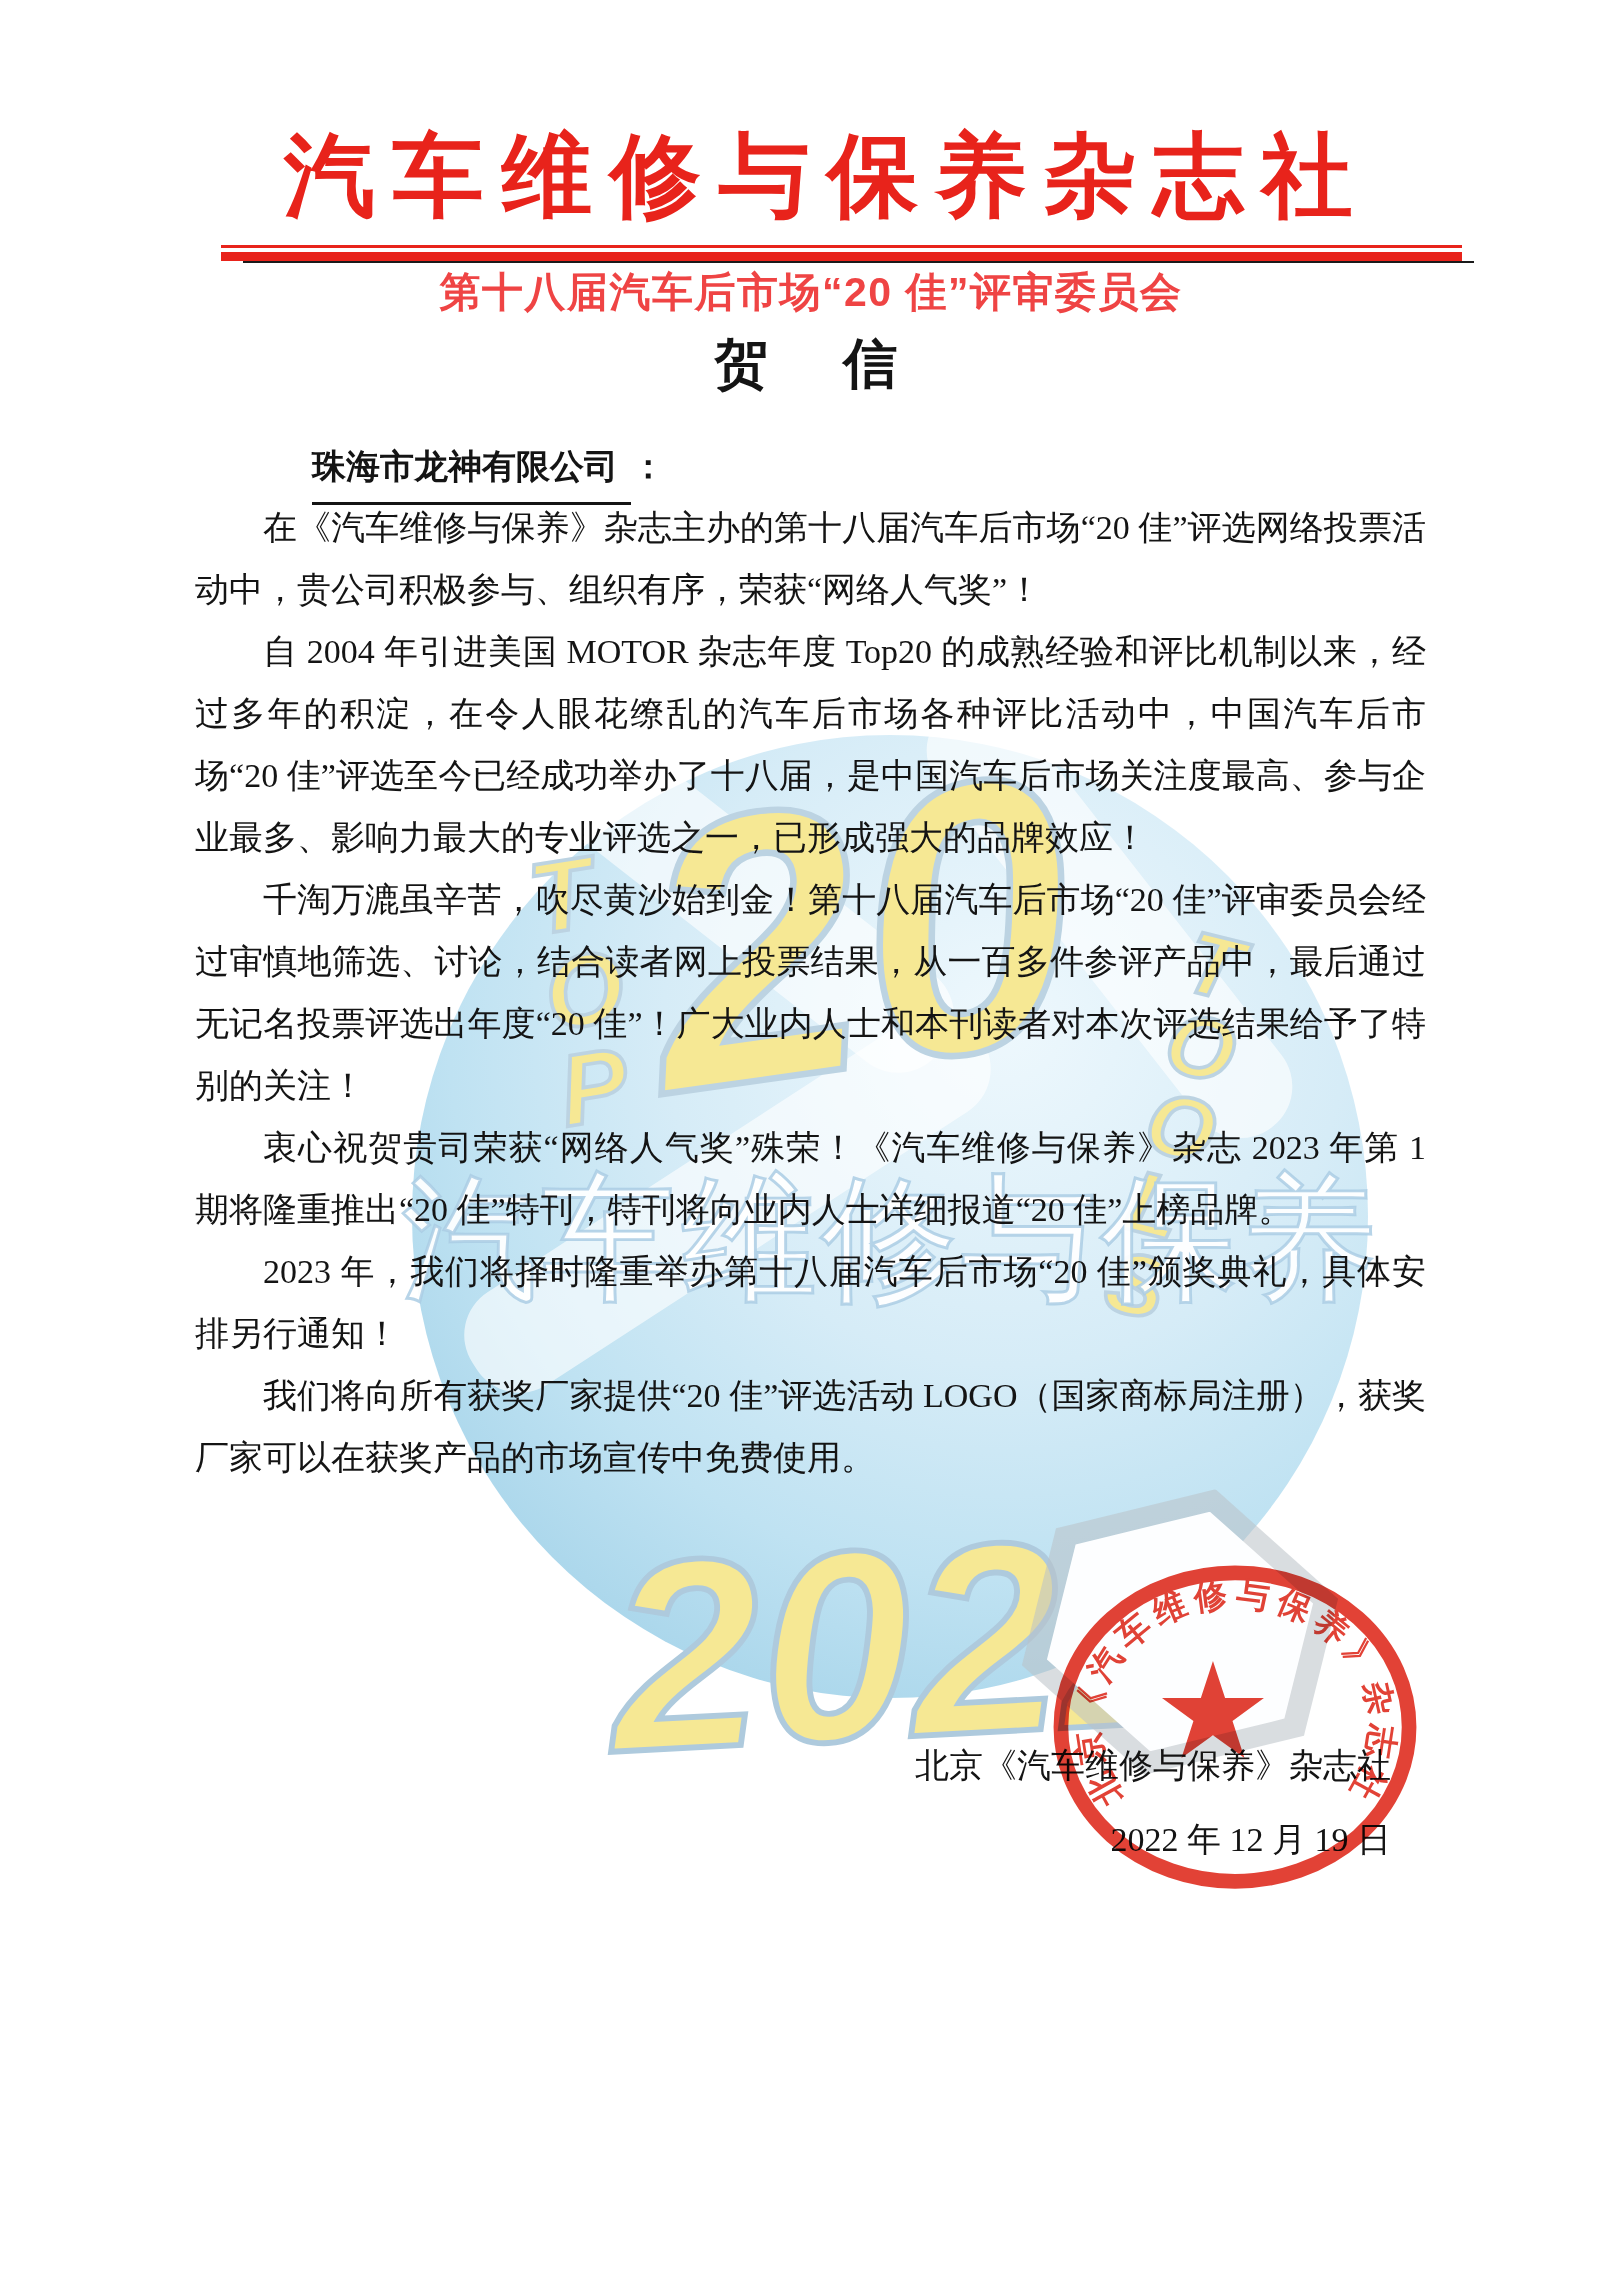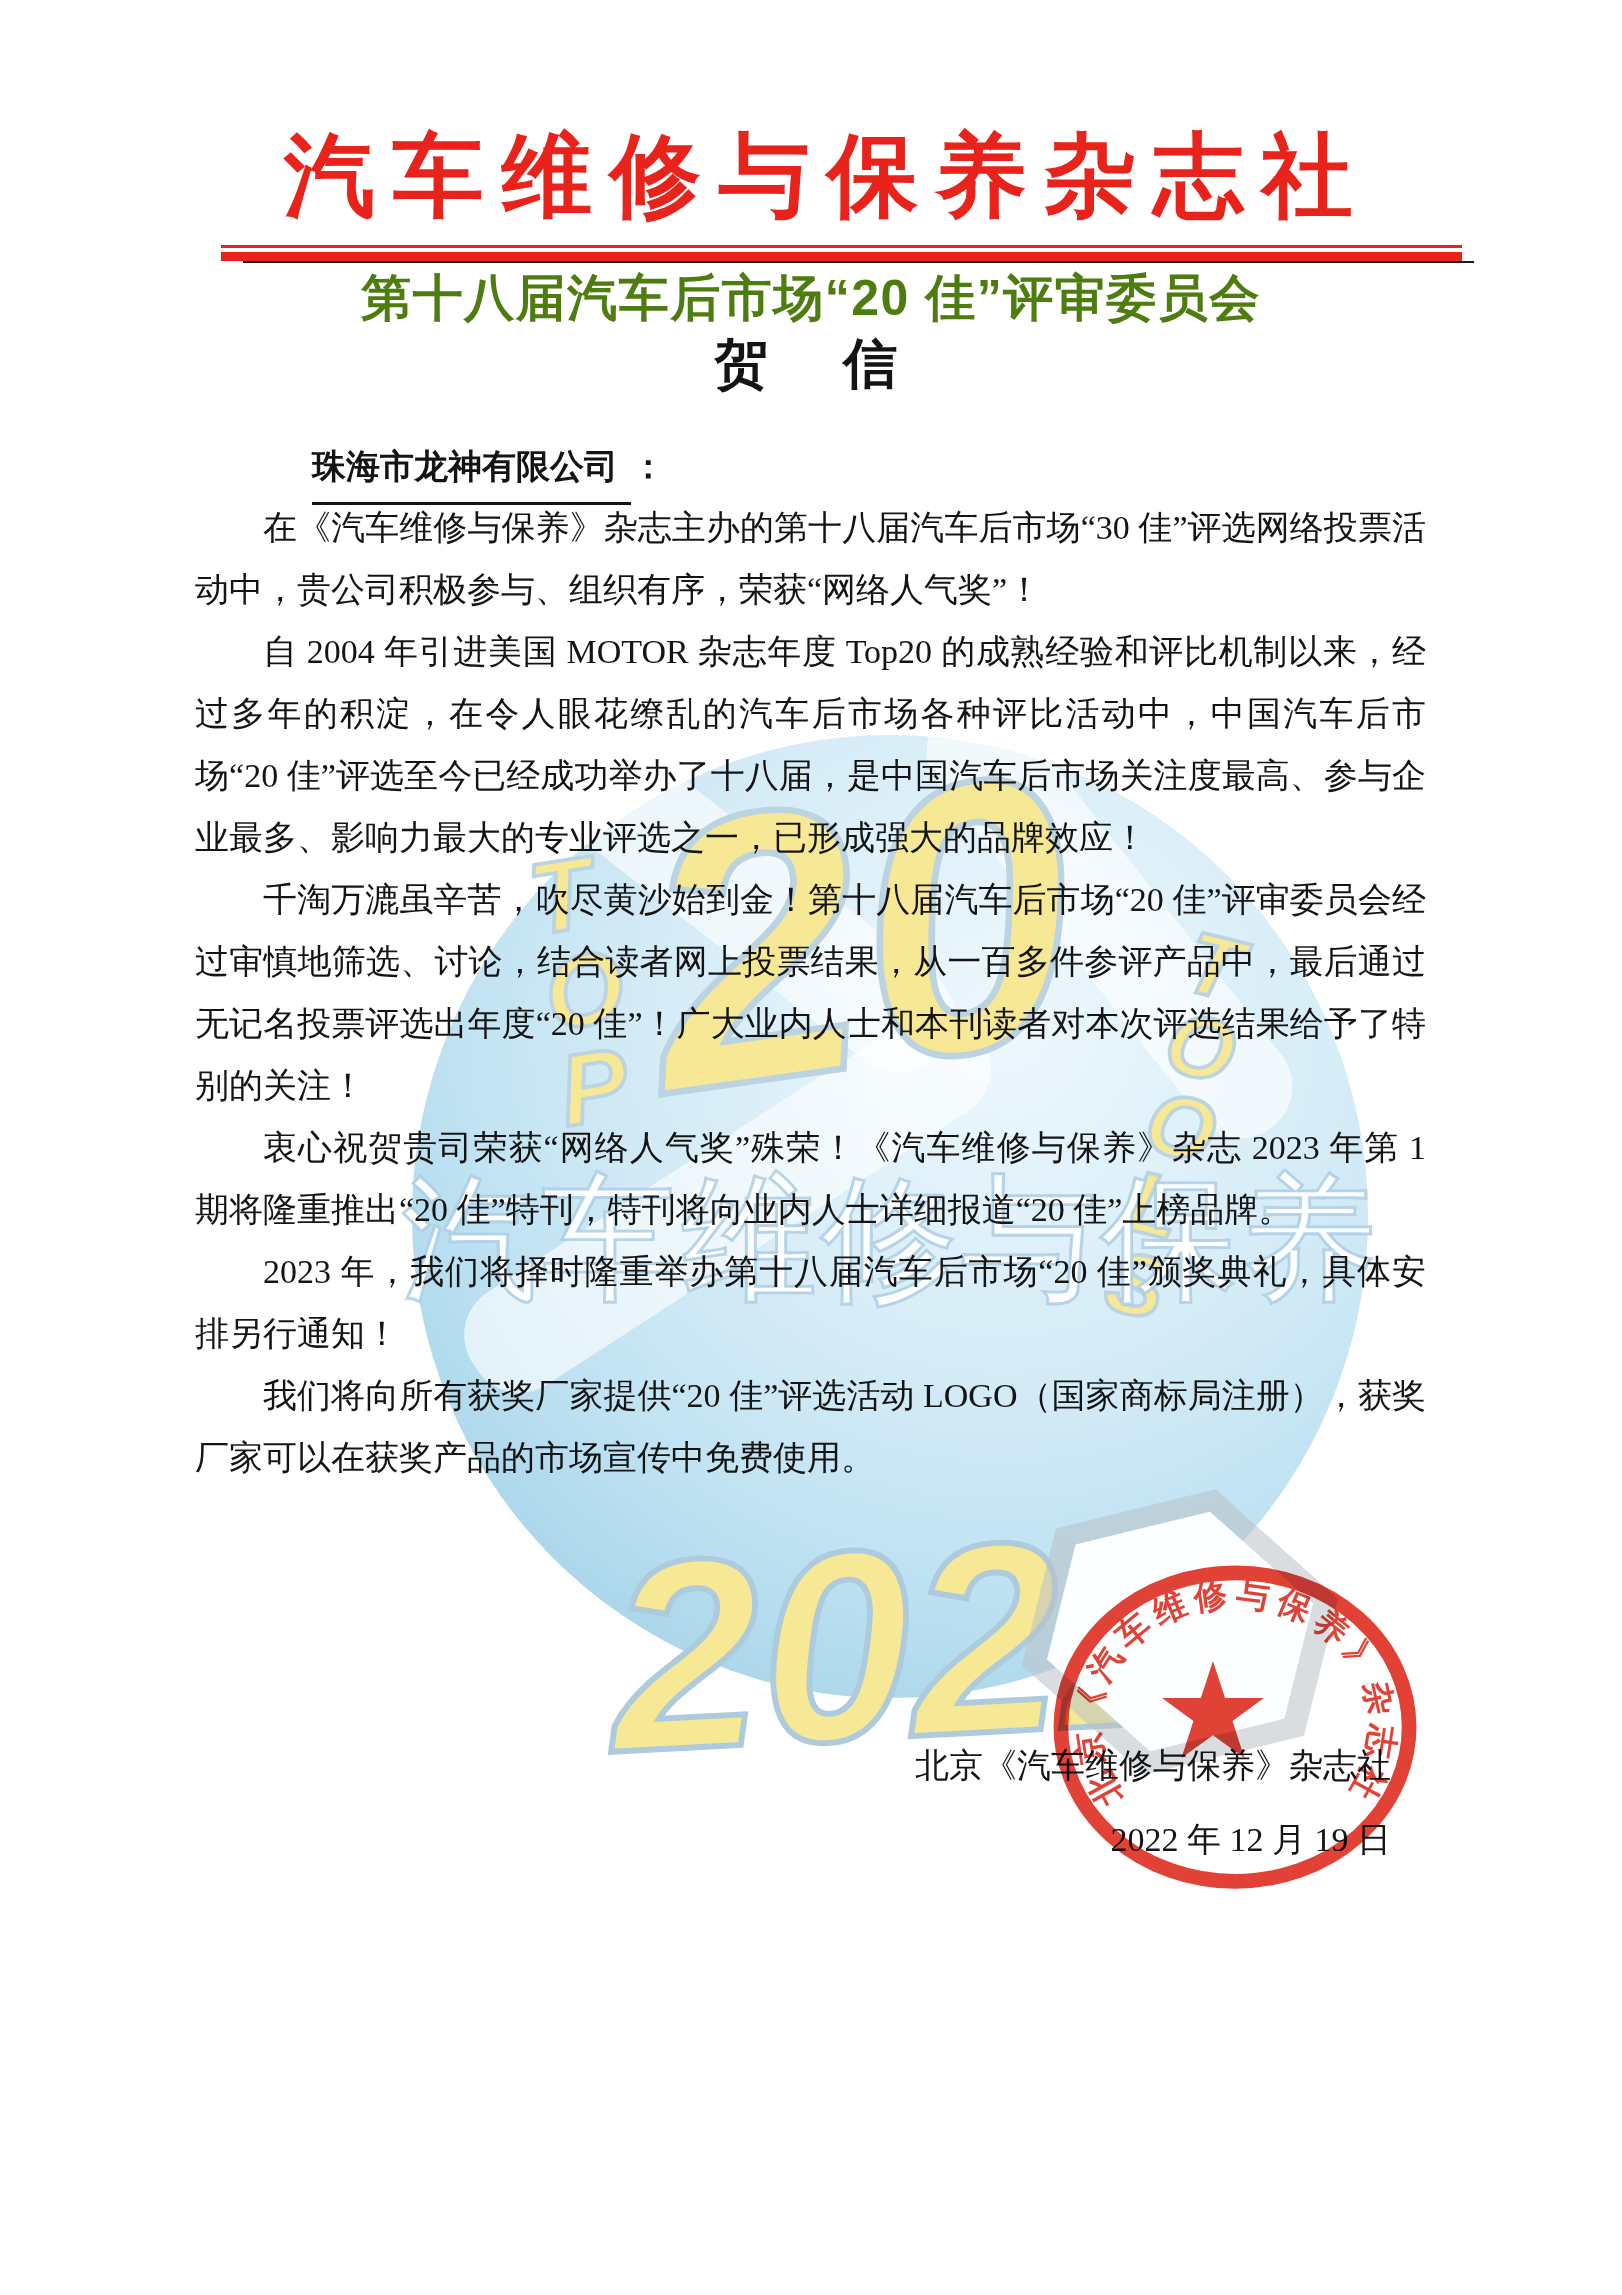--- a/index.html
+++ b/index.html
@@ -62,21 +62,21 @@
     white-space:nowrap;
     padding-left:16px;
   }
   .rule{position:absolute;left:221px;top:245px;width:1241px;height:19px;}
   .rule .r1{position:absolute;left:0;top:0;width:100%;height:2.9px;}
   .rule .r2{position:absolute;left:0;top:6.6px;width:100%;height:9.6px;}
   .rule .r3{position:absolute;left:22px;right:-11.8px;top:16px;height:2.2px;background:#1a1a1a;}
   .committee{
     position:absolute;left:0;top:265px;width:100%;text-align:center;
     font-family:"Liberation Sans","DejaVu Sans",sans-serif;
-    font-weight:bold;font-size:50px;letter-spacing:1.5px;color:#4d7c0f;
+    font-weight:bold;font-size:41px;letter-spacing:1.5px;color:#ef4444;
     white-space:nowrap;
   }
   .letter-title{
     position:absolute;left:0;top:328px;width:100%;text-align:center;
     font-weight:bold;font-size:54px;letter-spacing:10.3px;color:#141414;
     white-space:nowrap;
   }
   .body-text{
     position:absolute;left:195px;top:435px;width:1231px;
     font-size:34px;line-height:62px;text-align:justify;color:#141414;
@@ -133,21 +133,21 @@
       <div class="r2" style="background:#e8231b"></div>
       <div class="r3"></div>
     </div>
 
     <div class="committee">第十八届汽车后市场“20 佳”评审委员会</div>
 
     <div class="letter-title">贺　信</div>
 
     <div class="body-text">
       <p class="greeting"><span class="u">珠海市龙神有限公司</span><span>：</span></p>
-      <p>在《汽车维修与保养》杂志主办的第十八届汽车后市场“30 佳”评选网络投票活动中，贵公司积极参与、组织有序，荣获“网络人气奖”！</p>
+      <p>在《汽车维修与保养》杂志主办的第十八届汽车后市场“20 佳”评选网络投票活动中，贵公司积极参与、组织有序，荣获“网络人气奖”！</p>
       <p>自 2004 年引进美国 MOTOR 杂志年度 Top20 的成熟经验和评比机制以来，经过多年的积淀，在令人眼花缭乱的汽车后市场各种评比活动中，中国汽车后市场“20 佳”评选至今已经成功举办了十八届，是中国汽车后市场关注度最高、参与企业最多、影响力最大的专业评选之一，已形成强大的品牌效应！</p>
       <p>千淘万漉虽辛苦，吹尽黄沙始到金！第十八届汽车后市场“20 佳”评审委员会经过审慎地筛选、讨论，结合读者网上投票结果，从一百多件参评产品中，最后通过无记名投票评选出年度“20 佳”！广大业内人士和本刊读者对本次评选结果给予了特别的关注！</p>
       <p>衷心祝贺贵司荣获“网络人气奖”殊荣！《汽车维修与保养》杂志 2023 年第 1 期将隆重推出“20 佳”特刊，特刊将向业内人士详细报道“20 佳”上榜品牌。</p>
       <p>2023 年，我们将择时隆重举办第十八届汽车后市场“20 佳”颁奖典礼，具体安排另行通知！</p>
       <p>我们将向所有获奖厂家提供“20 佳”评选活动 LOGO（国家商标局注册），获奖厂家可以在获奖产品的市场宣传中免费使用。</p>
     </div>
 
     <div class="signature">
       <div>北京《汽车维修与保养》杂志社</div>
       <div>2022 年 12 月 19 日</div>

